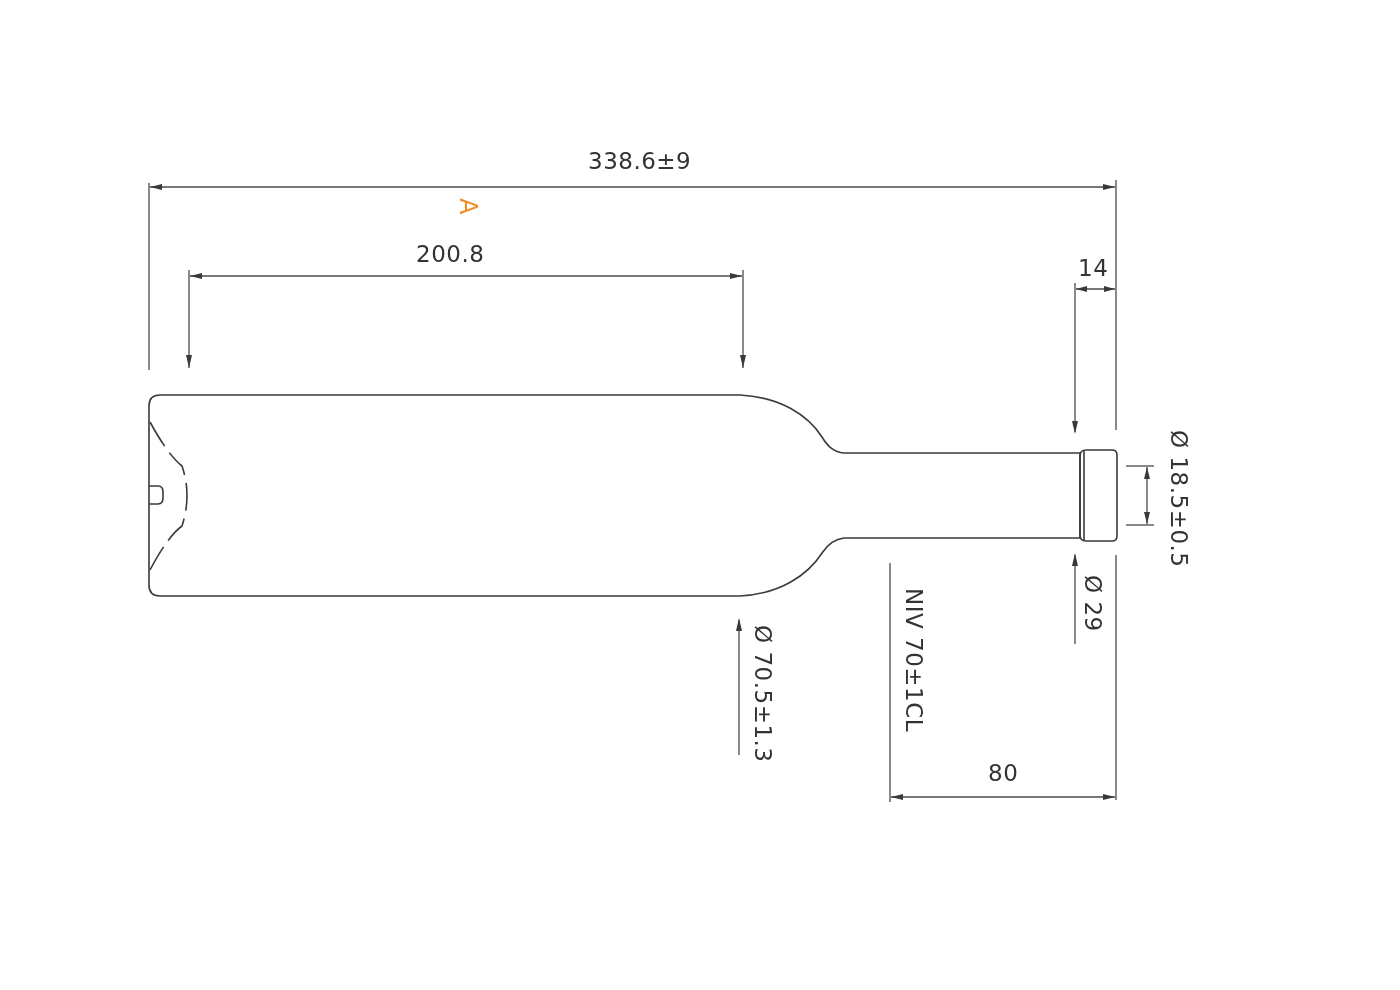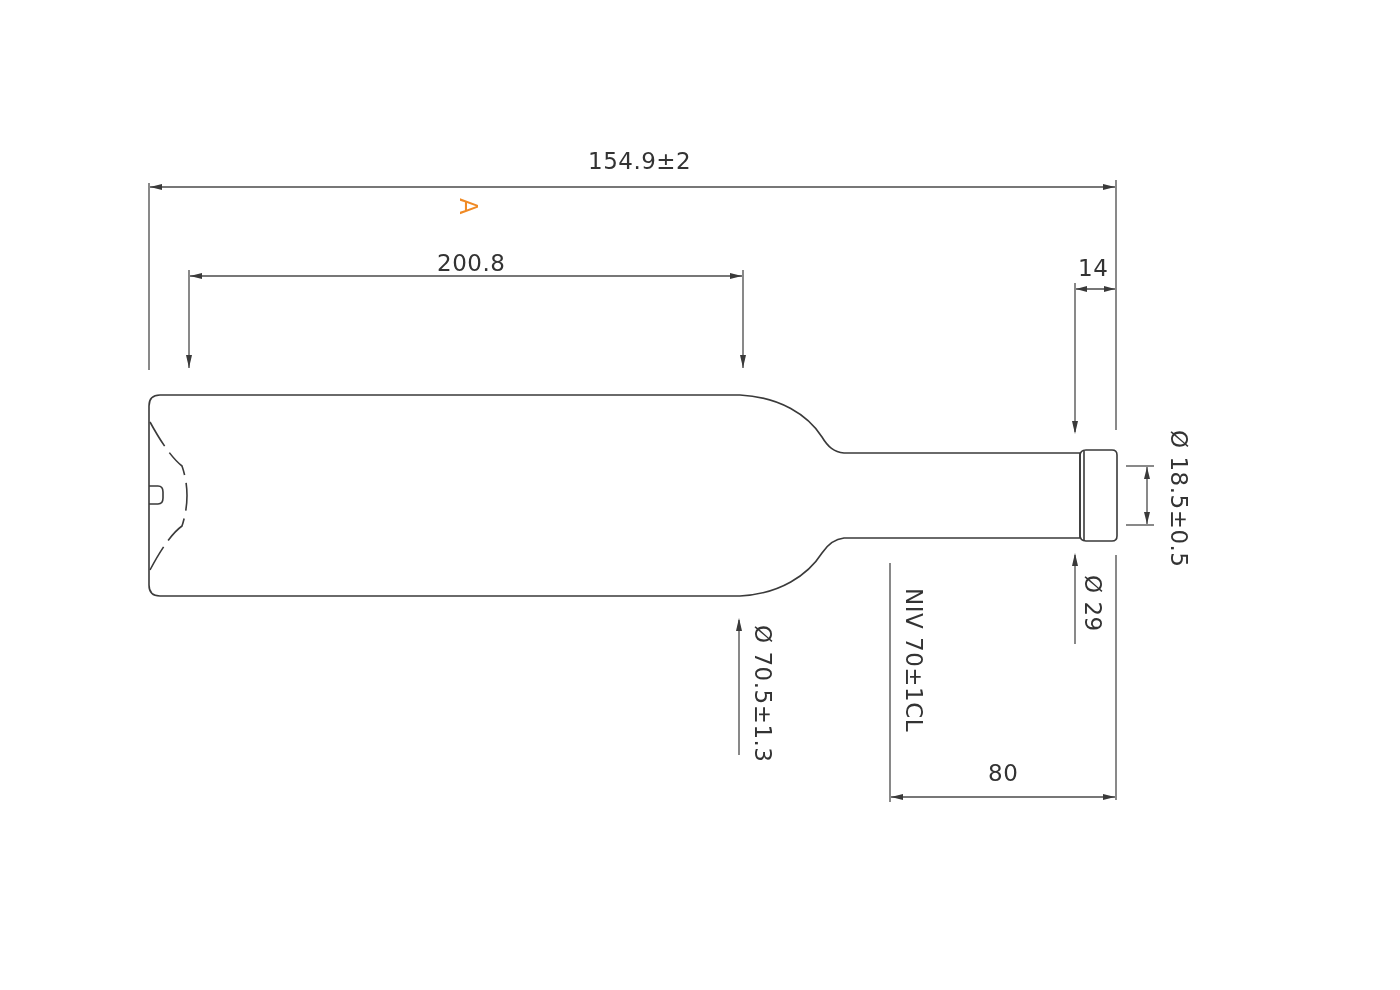--- a/index.html
+++ b/index.html
@@ -86,21 +86,21 @@
   </g>
 
   <g>
     <line class="thin" x1="890" y1="563" x2="890" y2="802"></line>
     <line class="thin" x1="891" y1="797" x2="1115" y2="797"></line>
     <polygon class="arrow" points="891,797 903,794 903,800"></polygon>
     <polygon class="arrow" points="1115,797 1103,794 1103,800"></polygon>
   </g>
 </svg>
 
-<div class="lbl" style="left:588px; top:148px;">154.9±2</div>
+<div class="lbl" style="left:588px; top:148px;">338.6±9</div>
 <div class="lbl accent rot" style="left:482px; top:198px;">A</div>
-<div class="lbl" style="left:437px; top:241px;margin-top:9px;">200.8</div>
+<div class="lbl" style="left:416px; top:241px;">200.8</div>
 <div class="lbl" style="left:1078px; top:255px;text-align:center;">14</div>
 <div class="lbl rot" style="left:1192px; top:430px;">Ø 18.5±0.5</div>
 <div class="lbl rot" style="left:1106px; top:575px;">Ø 29</div>
 <div class="lbl rot" style="left:776px; top:625px;">Ø 70.5±1.3</div>
 <div class="lbl rot" style="left:927px; top:588px;">NIV 70±1CL</div>
 <div class="lbl" style="left:988px; top:760px;">80</div>
 
 </body></html>

